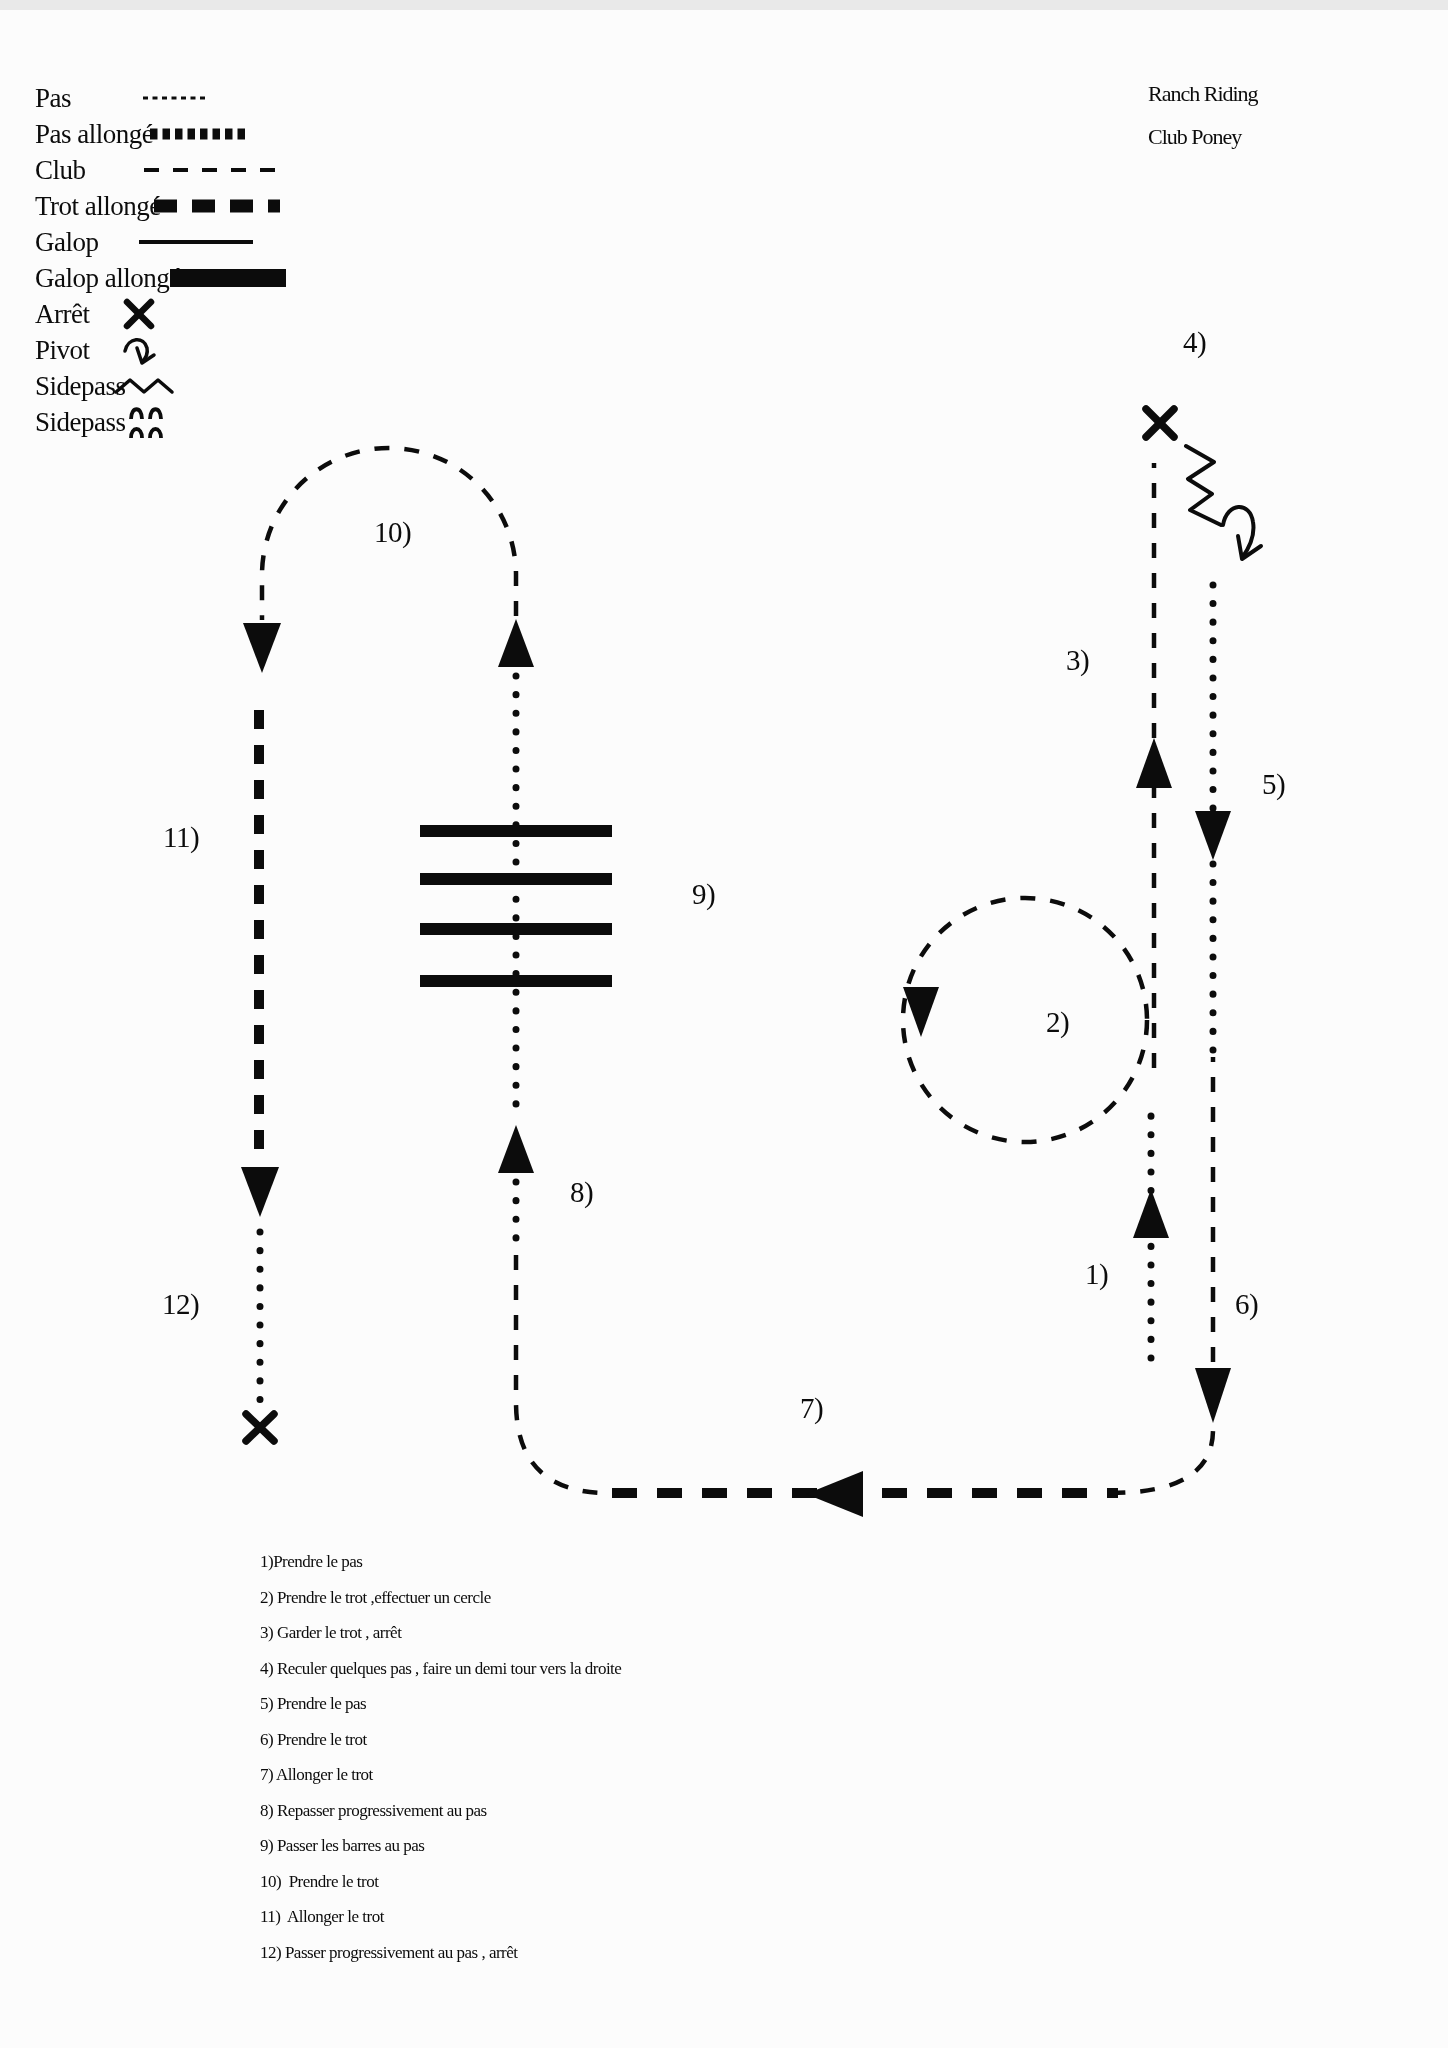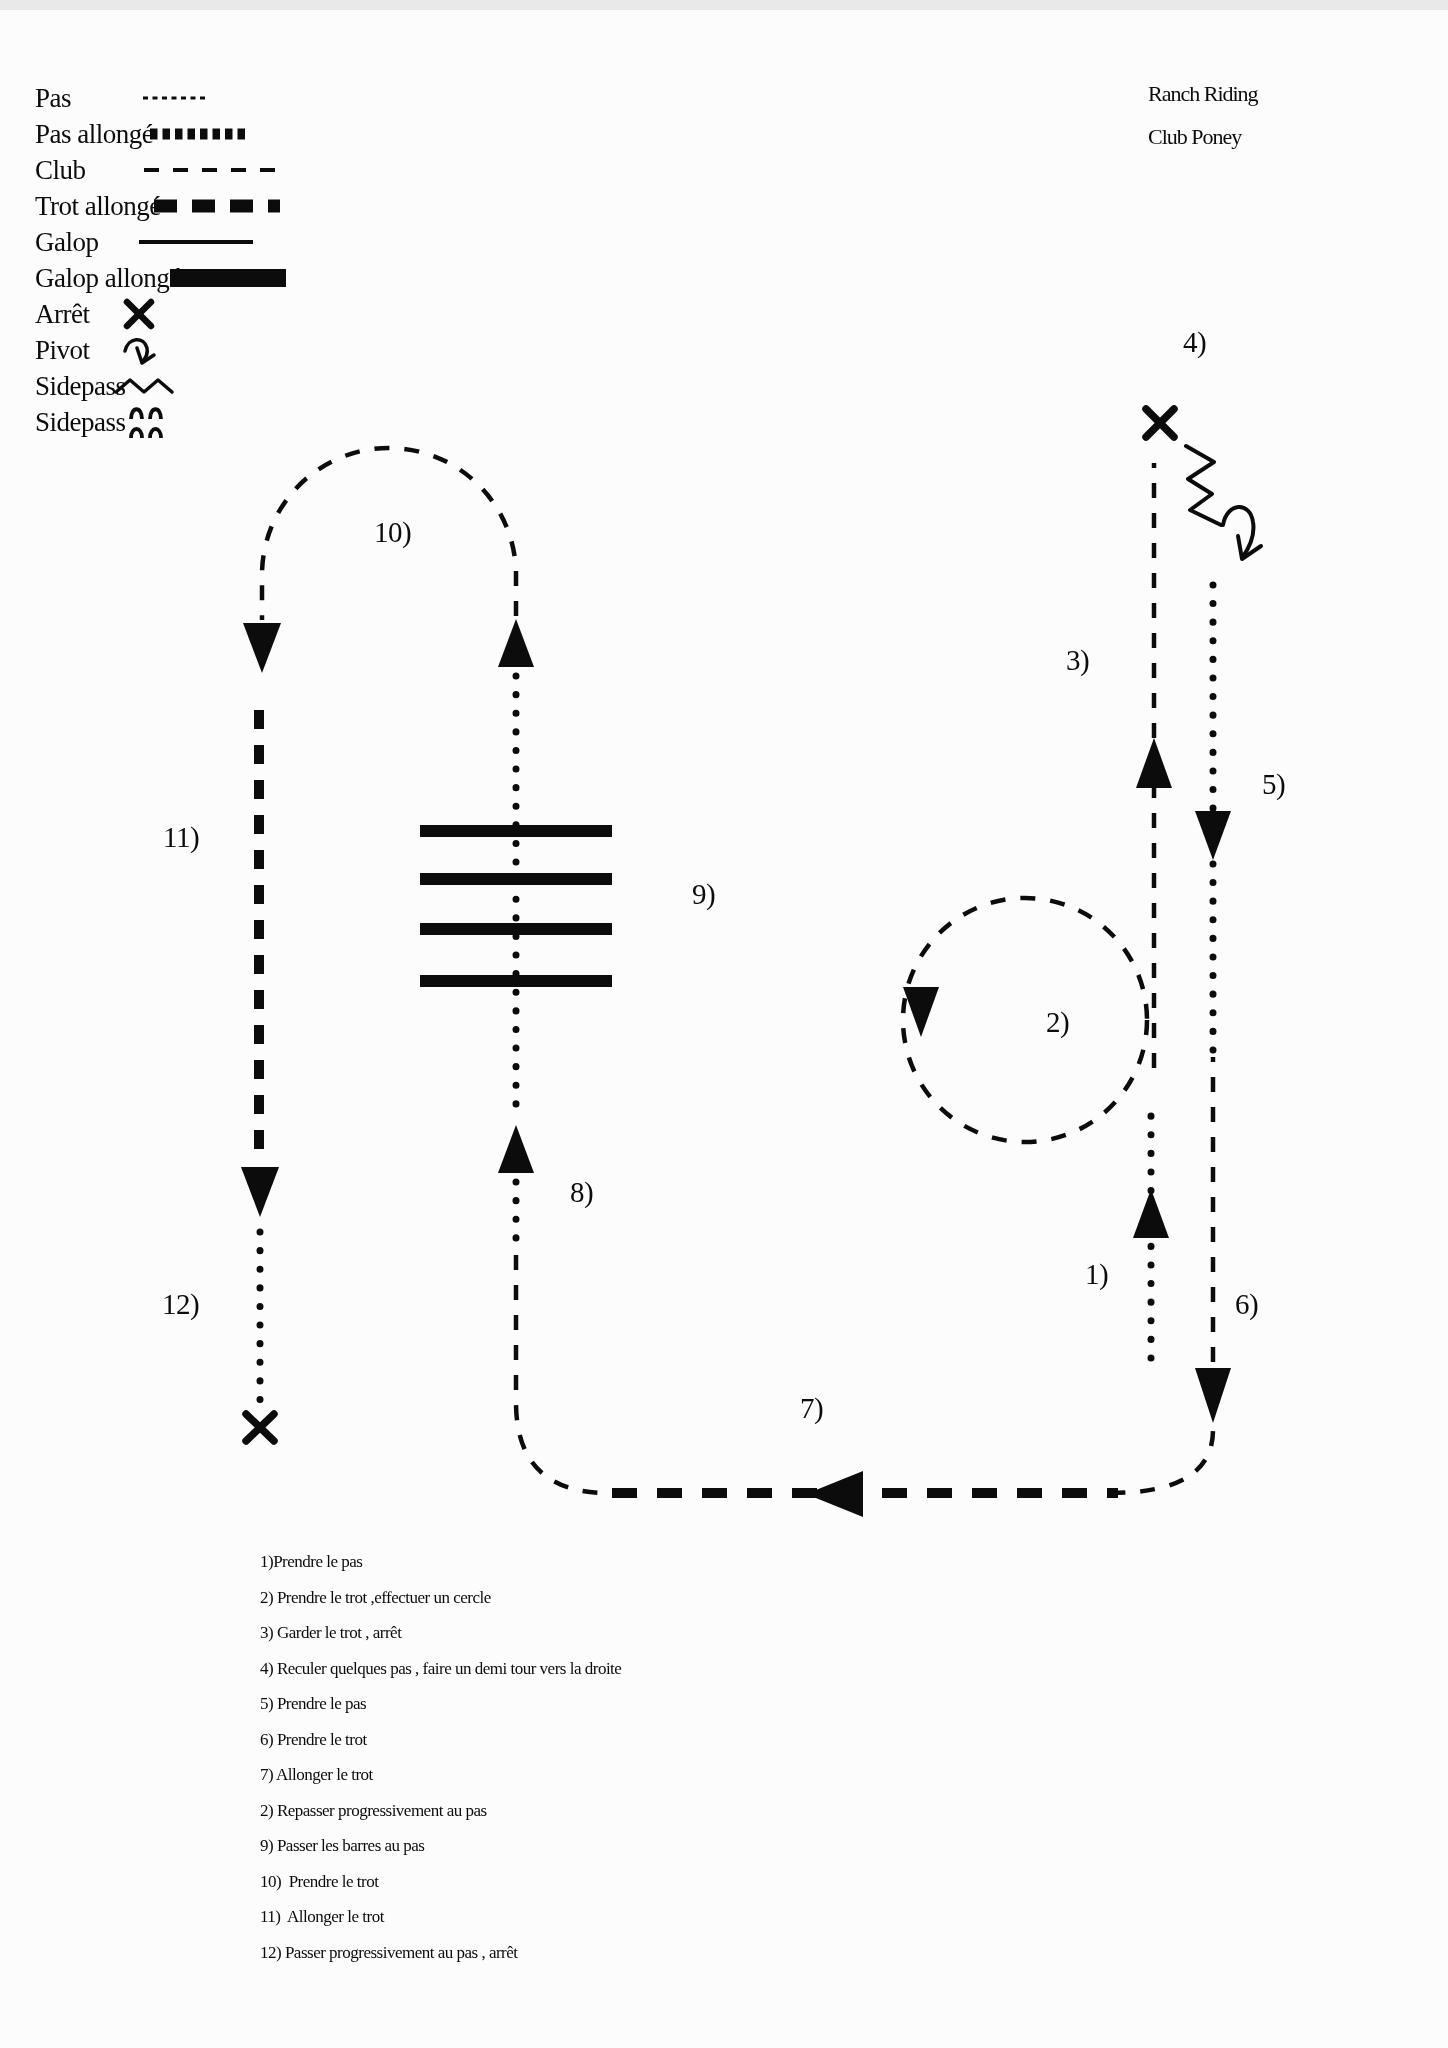--- a/index.html
+++ b/index.html
@@ -186,20 +186,20 @@
   <div class="wlabel" style="left:162px;  top:1278px">12)</div>
 
   <div class="instructions">
     <div class="iline">1)Prendre le pas</div>
     <div class="iline">2) Prendre le trot ,effectuer un cercle</div>
     <div class="iline">3) Garder le trot , arrêt</div>
     <div class="iline">4) Reculer quelques pas , faire un demi tour vers la droite</div>
     <div class="iline">5) Prendre le pas</div>
     <div class="iline">6) Prendre le trot</div>
     <div class="iline">7) Allonger le trot</div>
-    <div class="iline">2) Repasser progressivement au pas</div>
+    <div class="iline">8) Repasser progressivement au pas</div>
     <div class="iline">9) Passer les barres au pas</div>
     <div class="iline">10)  Prendre le trot</div>
     <div class="iline">11)  Allonger le trot</div>
     <div class="iline">12) Passer progressivement au pas , arrêt</div>
   </div>
 
 </div>
 
 </body></html>

